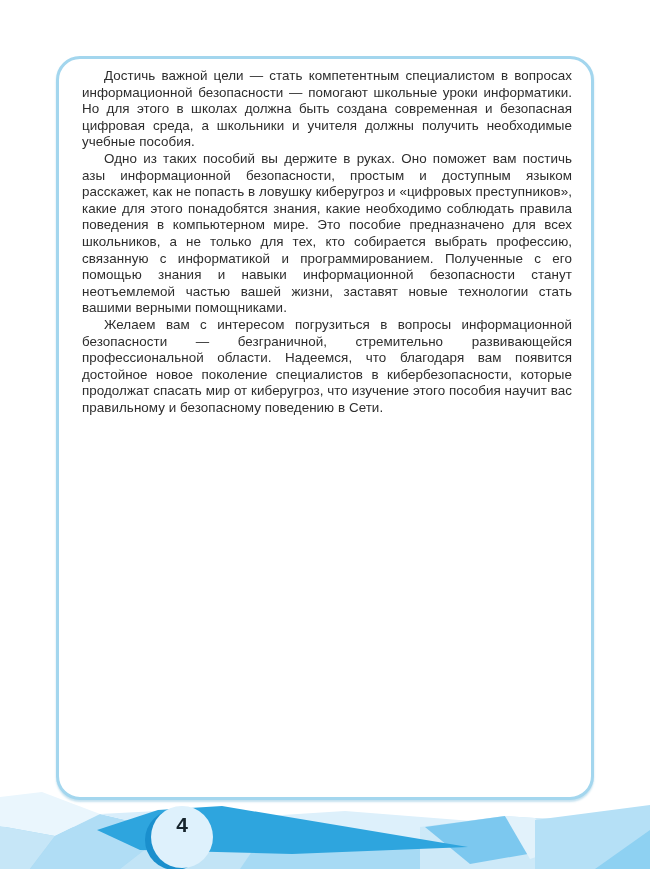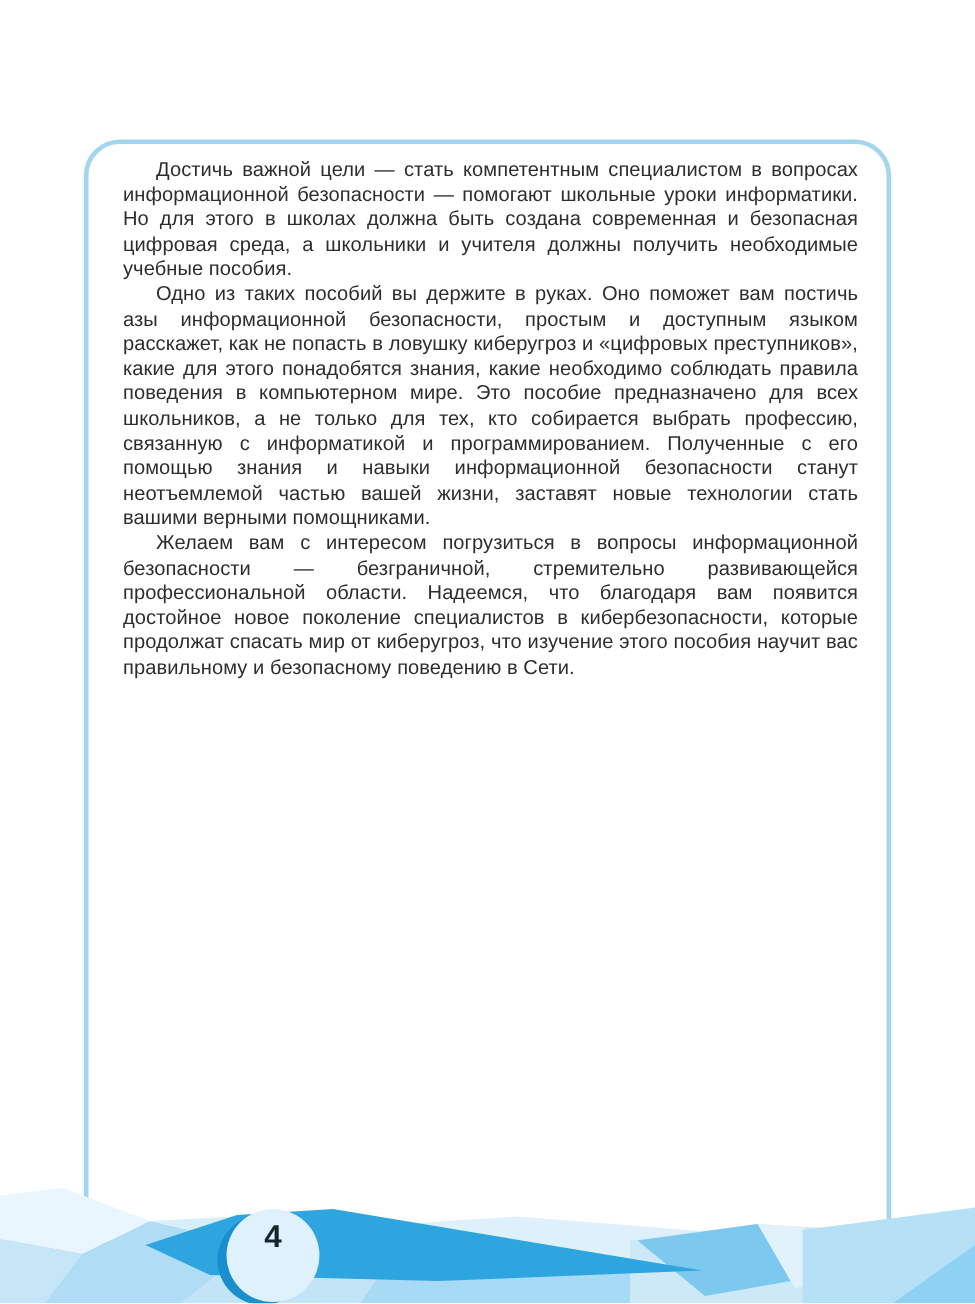--- a/index.html
+++ b/index.html
@@ -22,21 +22,20 @@
   .frame{
     position:absolute;
     left:56px;top:56px;
     width:538px;height:744px;
     box-sizing:border-box;
     background:#ffffff;
     border:3px solid var(--frame-border);
     border-radius:24px;
     box-shadow:0 2px 2px rgba(127,191,221,.45);
     padding:9px 19px 0 23px;
-    margin-top:37px;
   }
   .para{
     margin:0;
     font-size:13.4px;
     line-height:16.6px;
     color:var(--text-color);
     text-align:justify;
     text-indent:22px;
     letter-spacing:.05px;
   }

